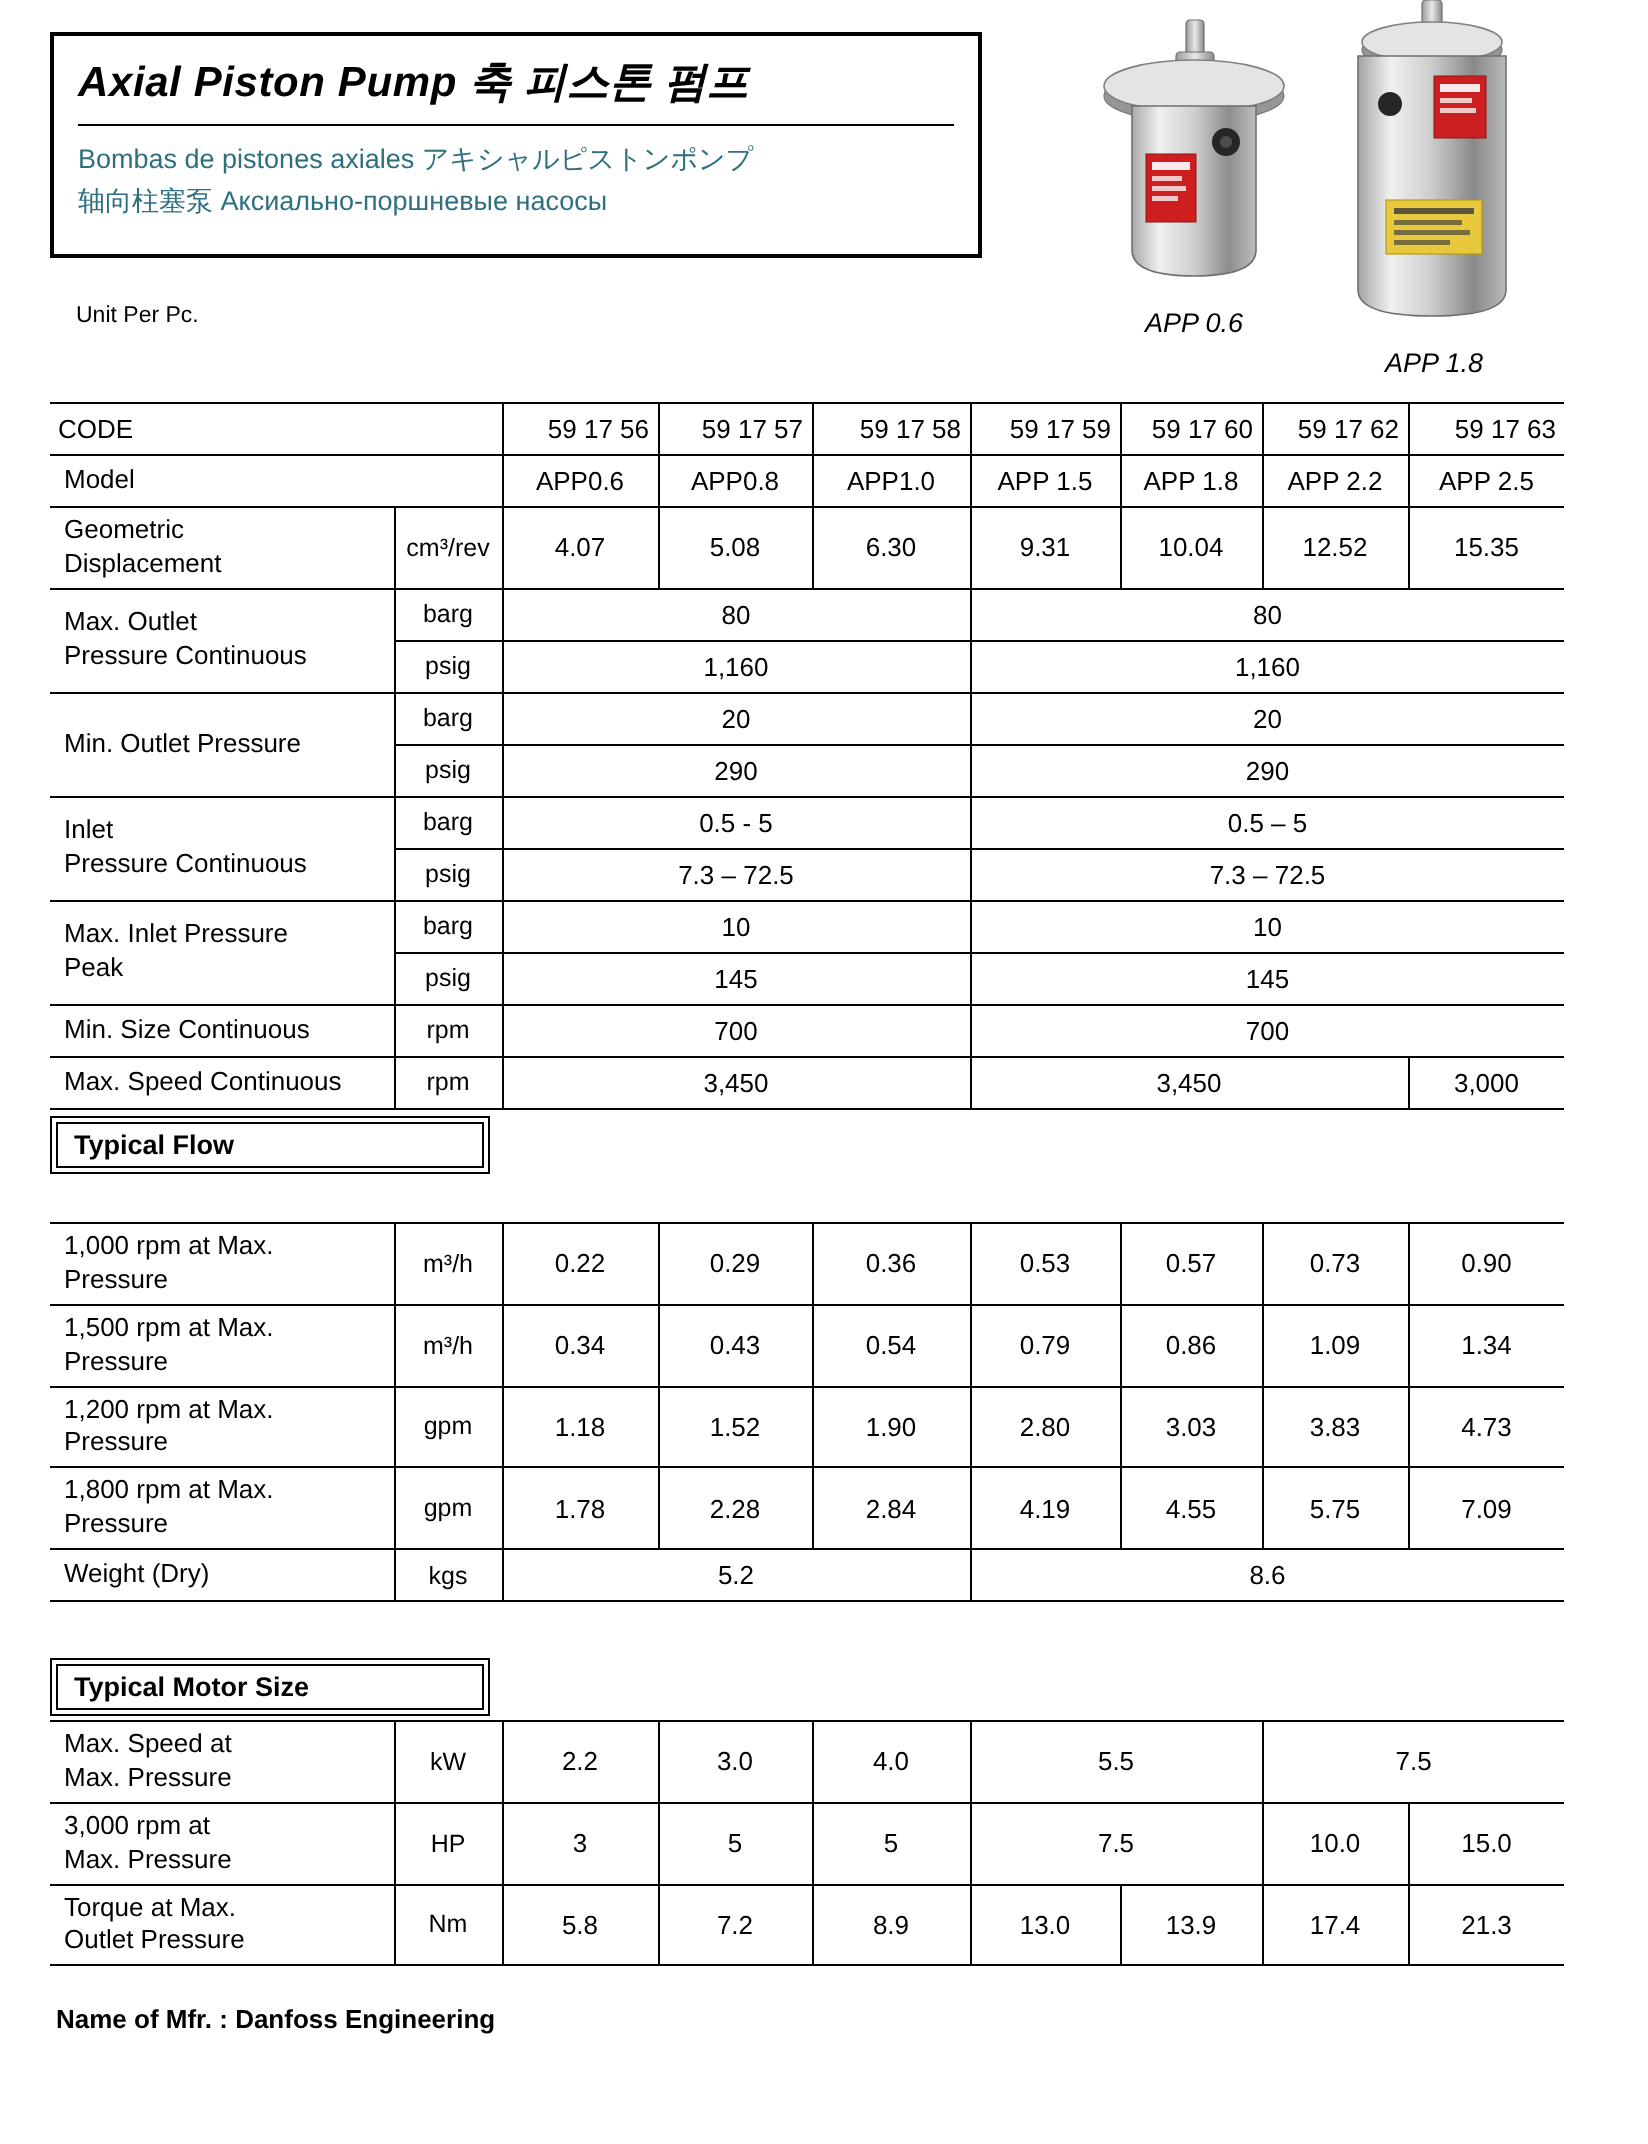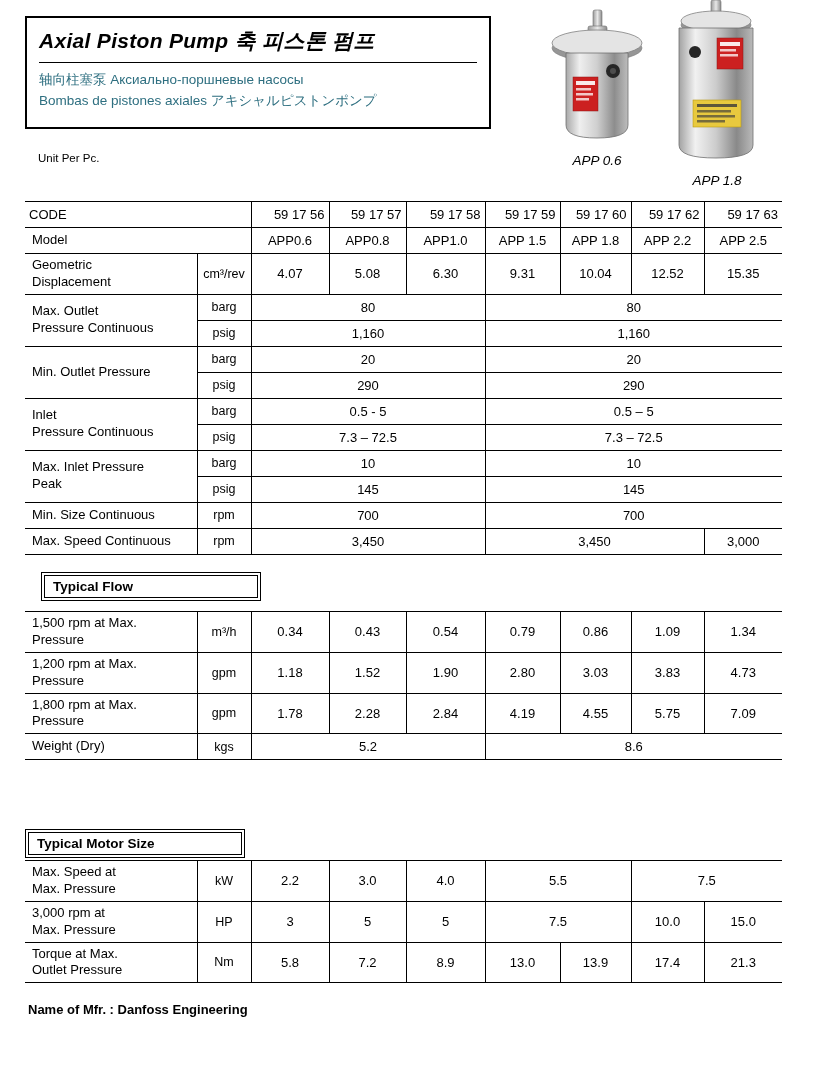--- a/index.html
+++ b/index.html
@@ -31,34 +31,34 @@
   td.unit { font-size:12.5px; }
   td.bold { font-weight:normal;text-align:right; }
   td.center { text-align:left; }
 
   .main-table { top:201px; }
   .flow-table { top:611px; }
   .motor-table { top:860px; }
 
   .section-box { position:absolute; left:25px; width:220px; border:1px solid #000; padding:2px; background:#fff; }
   .section-box-inner { border:1px solid #000; padding:3px 8px; font-weight:bold; font-size:13.5px; }
-  .flow-box { top:572px;margin-left:16px; }
+  .flow-box { top:558px; }
   .motor-box { top:829px; }
 
   .footer { position:absolute; left:28px; top:1002px; font-size:13px; font-weight:bold; }
 </style>
 </head>
 <body>
 
 <div class="page">
 
   <div class="header-box">
     <span class="title">Axial Piston Pump  축 피스톤 펌프</span>
+    <div class="subtitle">Bombas de pistones axiales    アキシャルピストンポンプ</div>
     <div class="subtitle">轴向柱塞泵   Аксиально-поршневые насосы</div>
-    <div class="subtitle">Bombas de pistones axiales    アキシャルピストンポンプ</div>
   </div>
 
   <div class="unit-note">Unit Per Pc.</div>
 
   <div class="pump pump-a">
     <svg width="115" height="138" viewBox="0 0 115 138">
       <defs>
         <linearGradient id="gmA" x1="0" y1="0" x2="1" y2="0">
           <stop offset="0" stop-color="#a9a9a9"></stop>
             <stop offset="0.22" stop-color="#efefef"></stop>
@@ -241,20 +241,32 @@
       <col style="width:78px">
         <col style="width:77px">
         <col style="width:79px">
       <col style="width:75px">
         <col style="width:71px">
         <col style="width:73px">
         <col style="width:78px">
     </colgroup>
     <tbody id="flow-tbody">
         <tr>
+          <td class="lbl">1,000 rpm at Max.
+Pressure</td>
+          <td class="unit">m³/h</td>
+          <td>0.22</td>
+          <td>0.29</td>
+          <td>0.36</td>
+          <td>0.53</td>
+          <td>0.57</td>
+          <td>0.73</td>
+          <td>0.90</td>
+        </tr>
+        <tr>
           <td class="lbl">1,500 rpm at Max.
 Pressure</td>
           <td class="unit">m³/h</td>
           <td>0.34</td>
           <td>0.43</td>
           <td>0.54</td>
           <td>0.79</td>
           <td>0.86</td>
           <td>1.09</td>
           <td>1.34</td>

